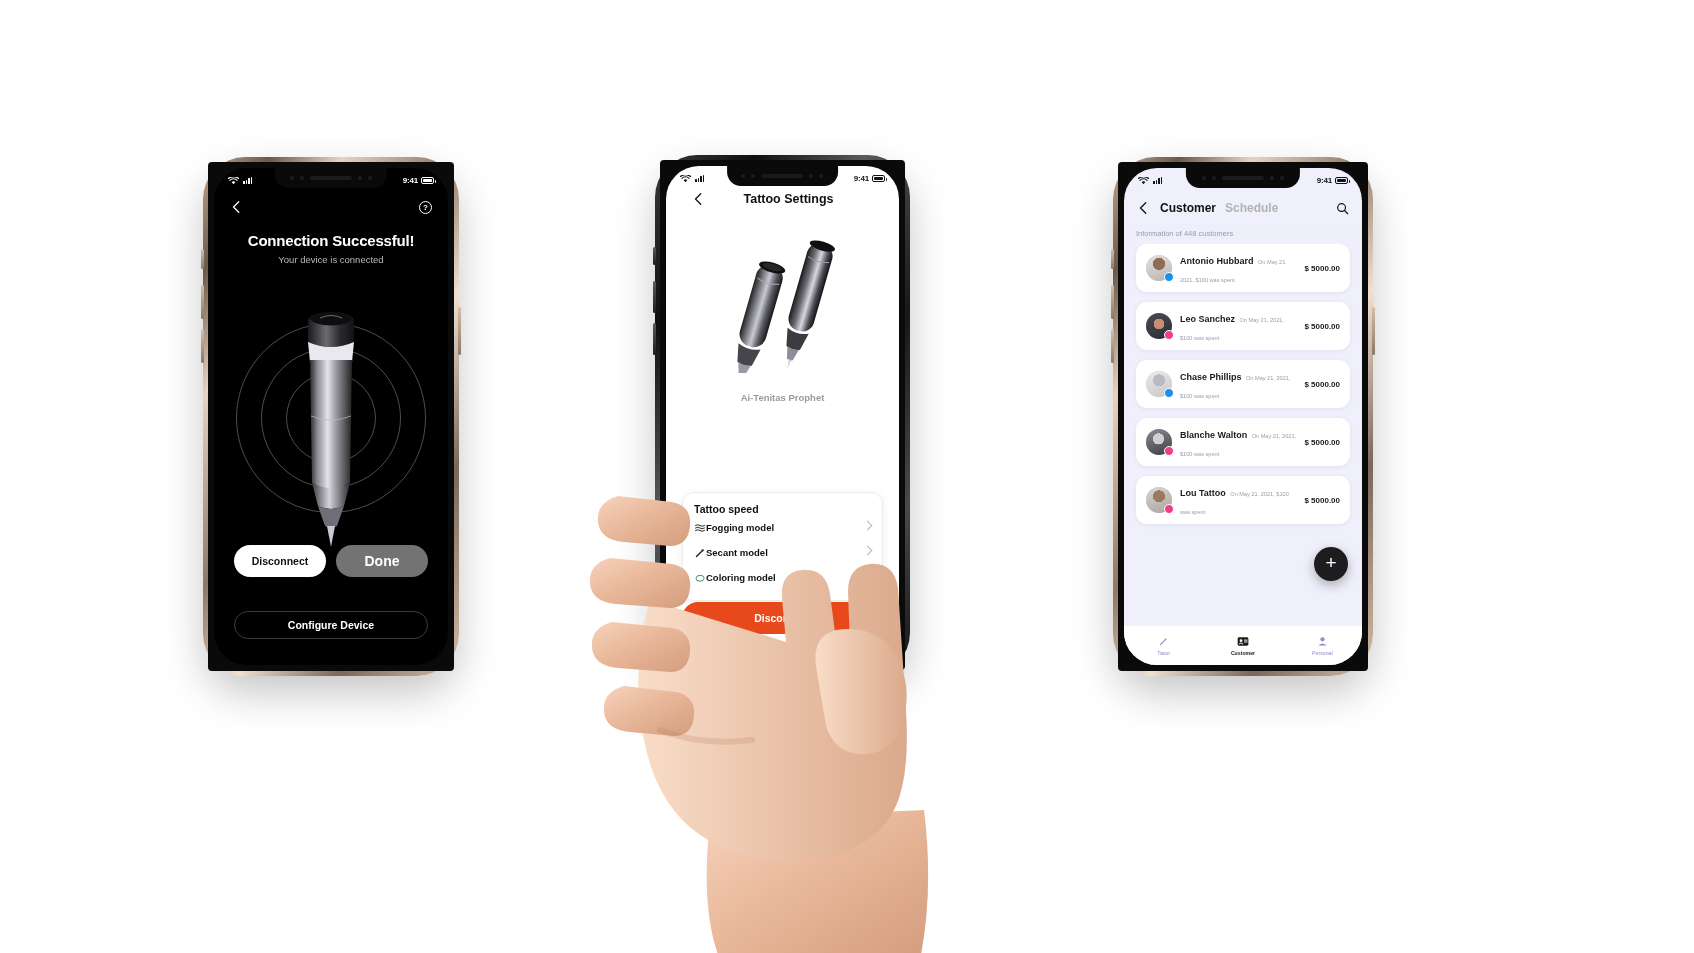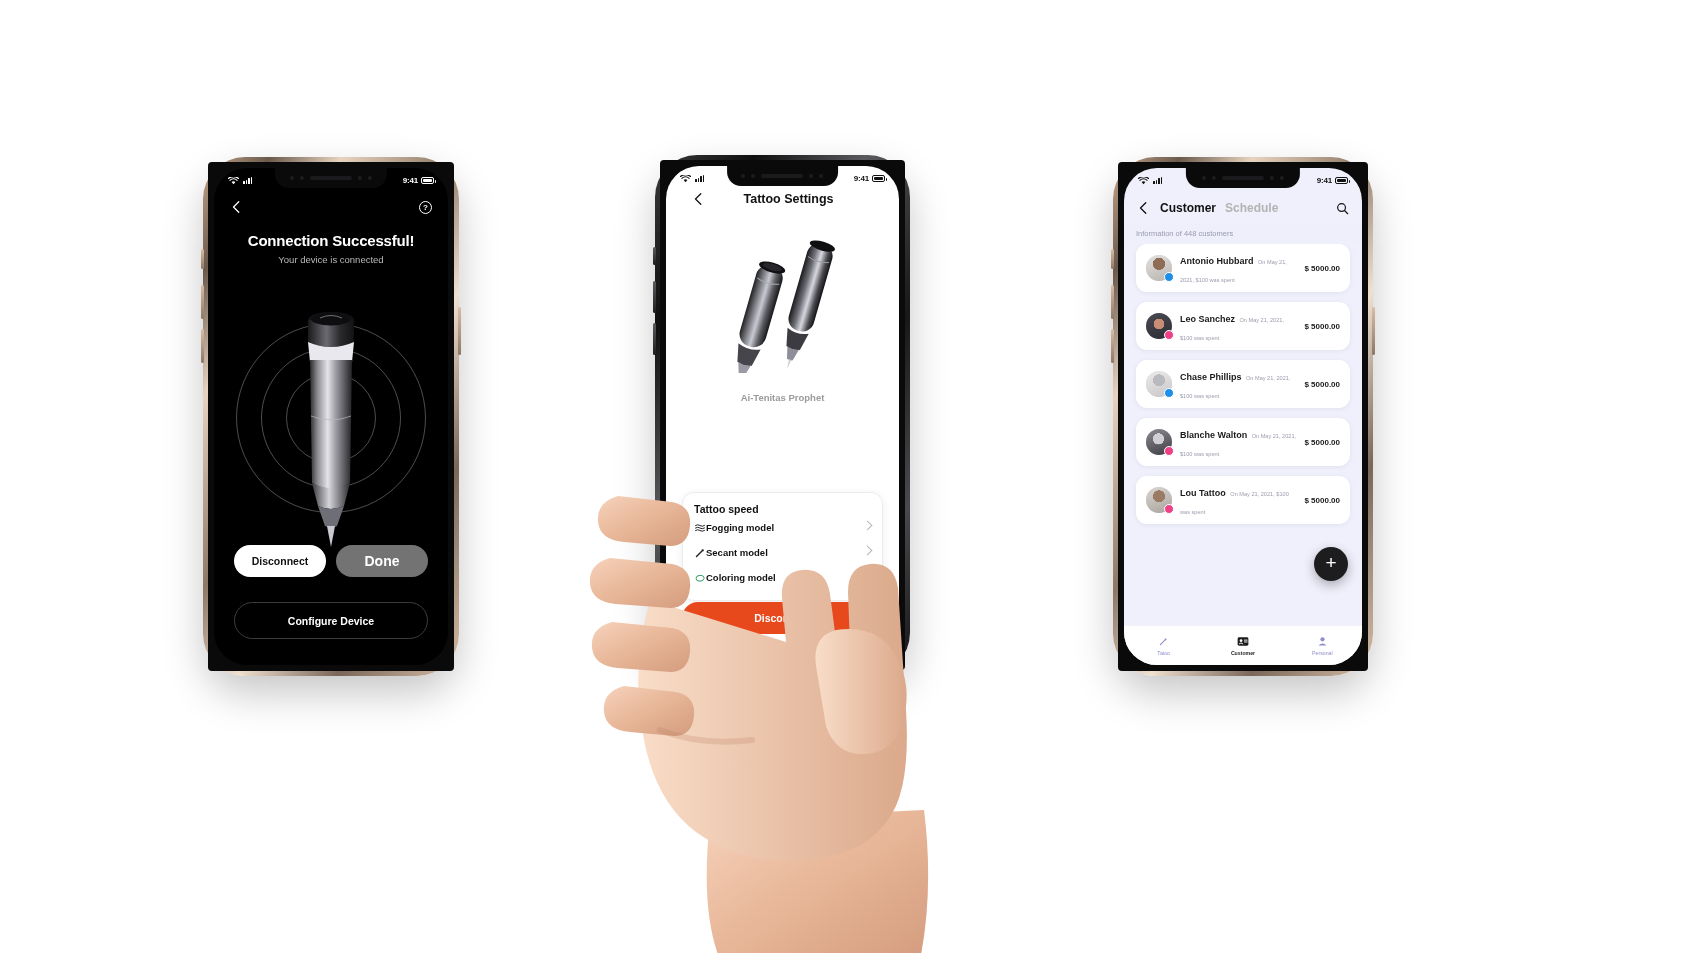--- a/index.html
+++ b/index.html
@@ -97,21 +97,21 @@
   .pen1 { position:absolute; left:50%; top:130px; transform:translateX(-50%); }
   .p1-buttons { position:absolute; left:20px; right:20px; bottom:88px;
     display:flex; gap:10px; }
   .btn {
     border:none; cursor:pointer; border-radius:22px; font-weight:bold;
     font-family:"Liberation Sans",sans-serif;
   }
   .btn-white { flex:1; height:32px; background:#fff; color:#111; font-size:10.5px; }
   .btn-orange { flex:1; height:32px; background:#737373; color:#fff; font-size:14px; }
   .btn-outline {
-    position:absolute; left:20px; right:20px; bottom:26px; height:37px;
+    position:absolute; left:20px; right:20px; bottom:26px; height:28px;
     background:transparent; border:1.3px solid #3c3c3c; border-radius:22px;
     color:#fff; font-size:10.5px; font-weight:bold; cursor:pointer;
     font-family:"Liberation Sans",sans-serif;
   }
 
   
   #phone2 { left: 655px; top: 155px; width: 255px; height: 520px;
     background: linear-gradient(120deg,#3a3a3c 0%,#0f0f10 18%,#5a5a5e 38%,#18181a 62%,#4a4a4e 82%,#121214 100%); }
   #phone2 .phone-inner { background:#0a0a0a; }
   #phone2 .screen { background:#fff; }

